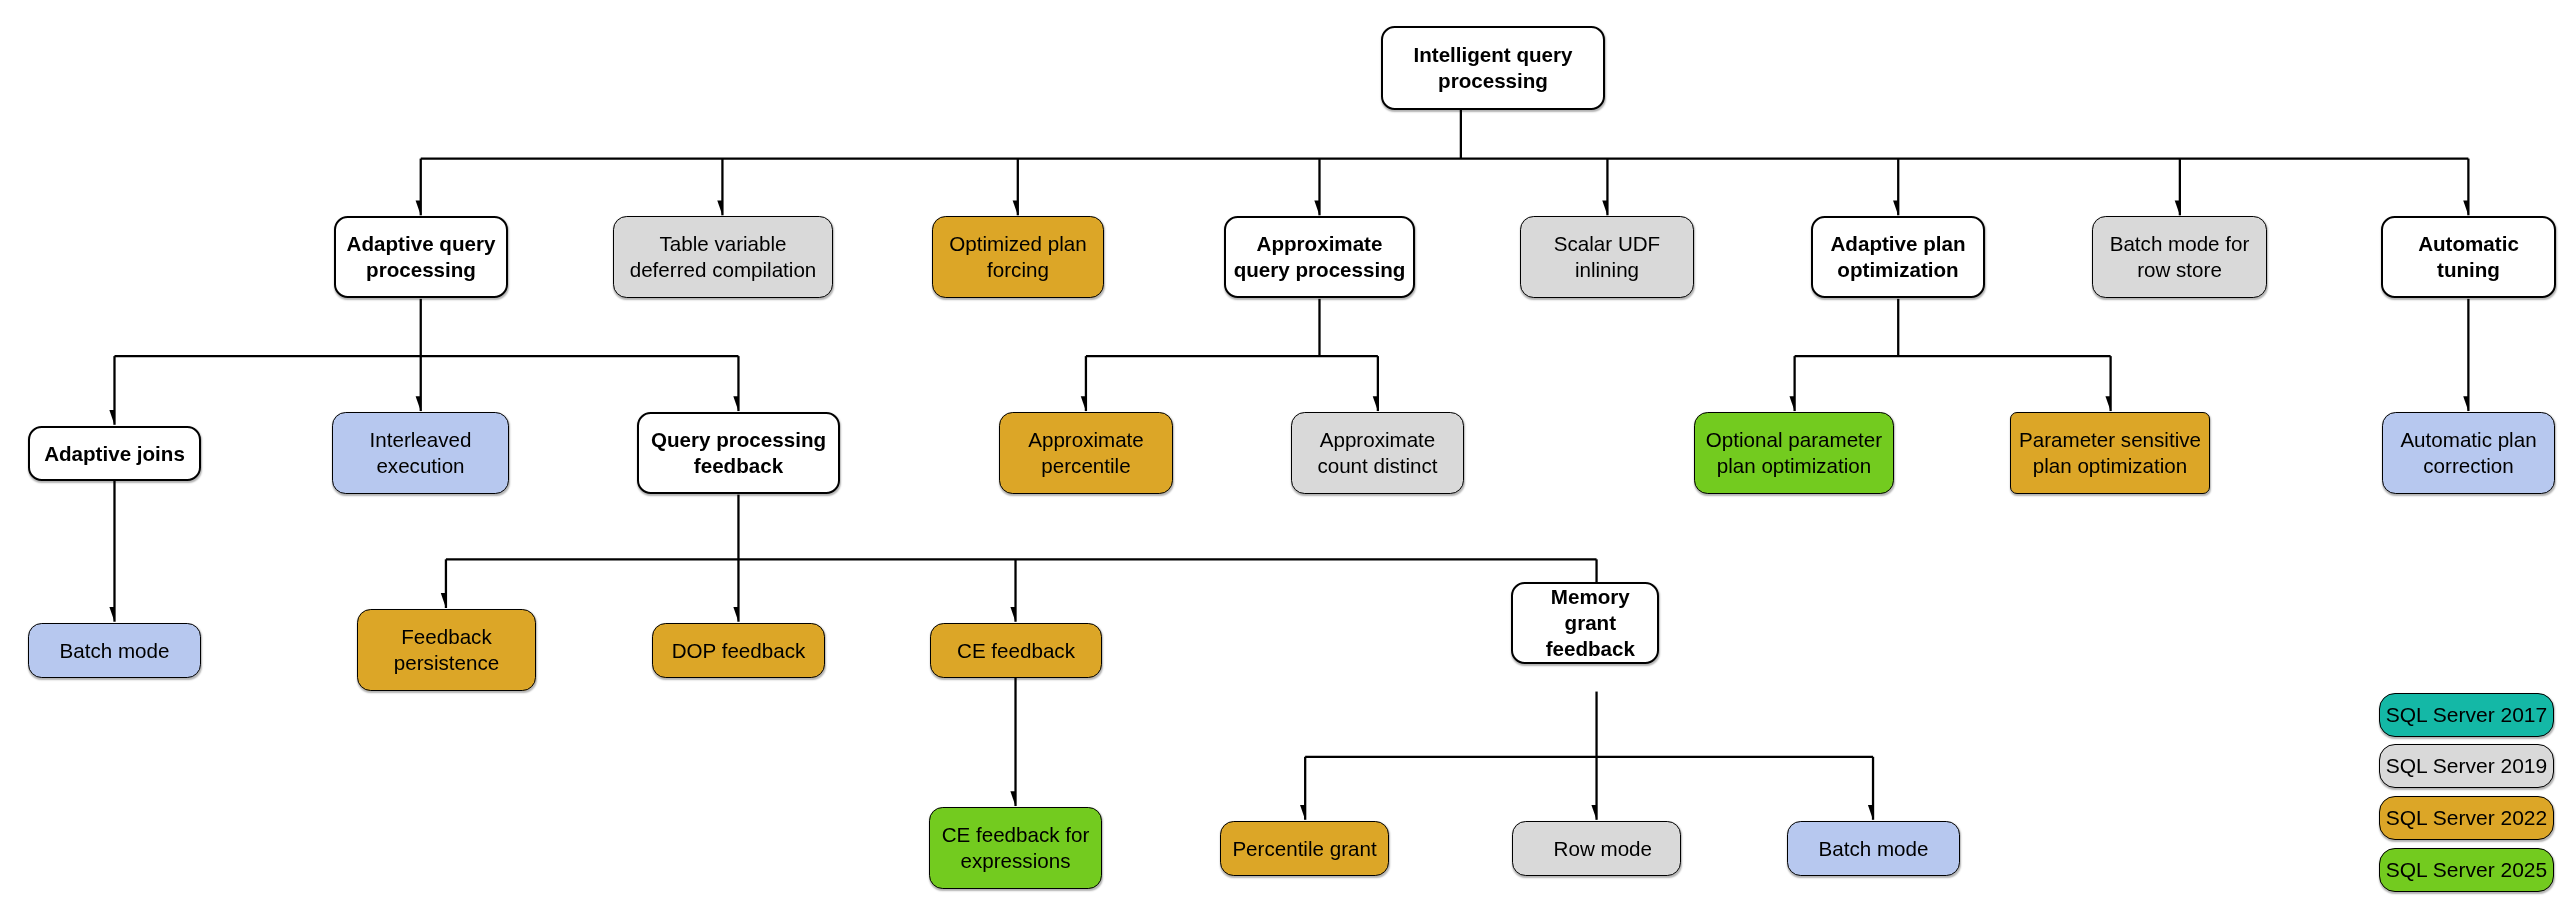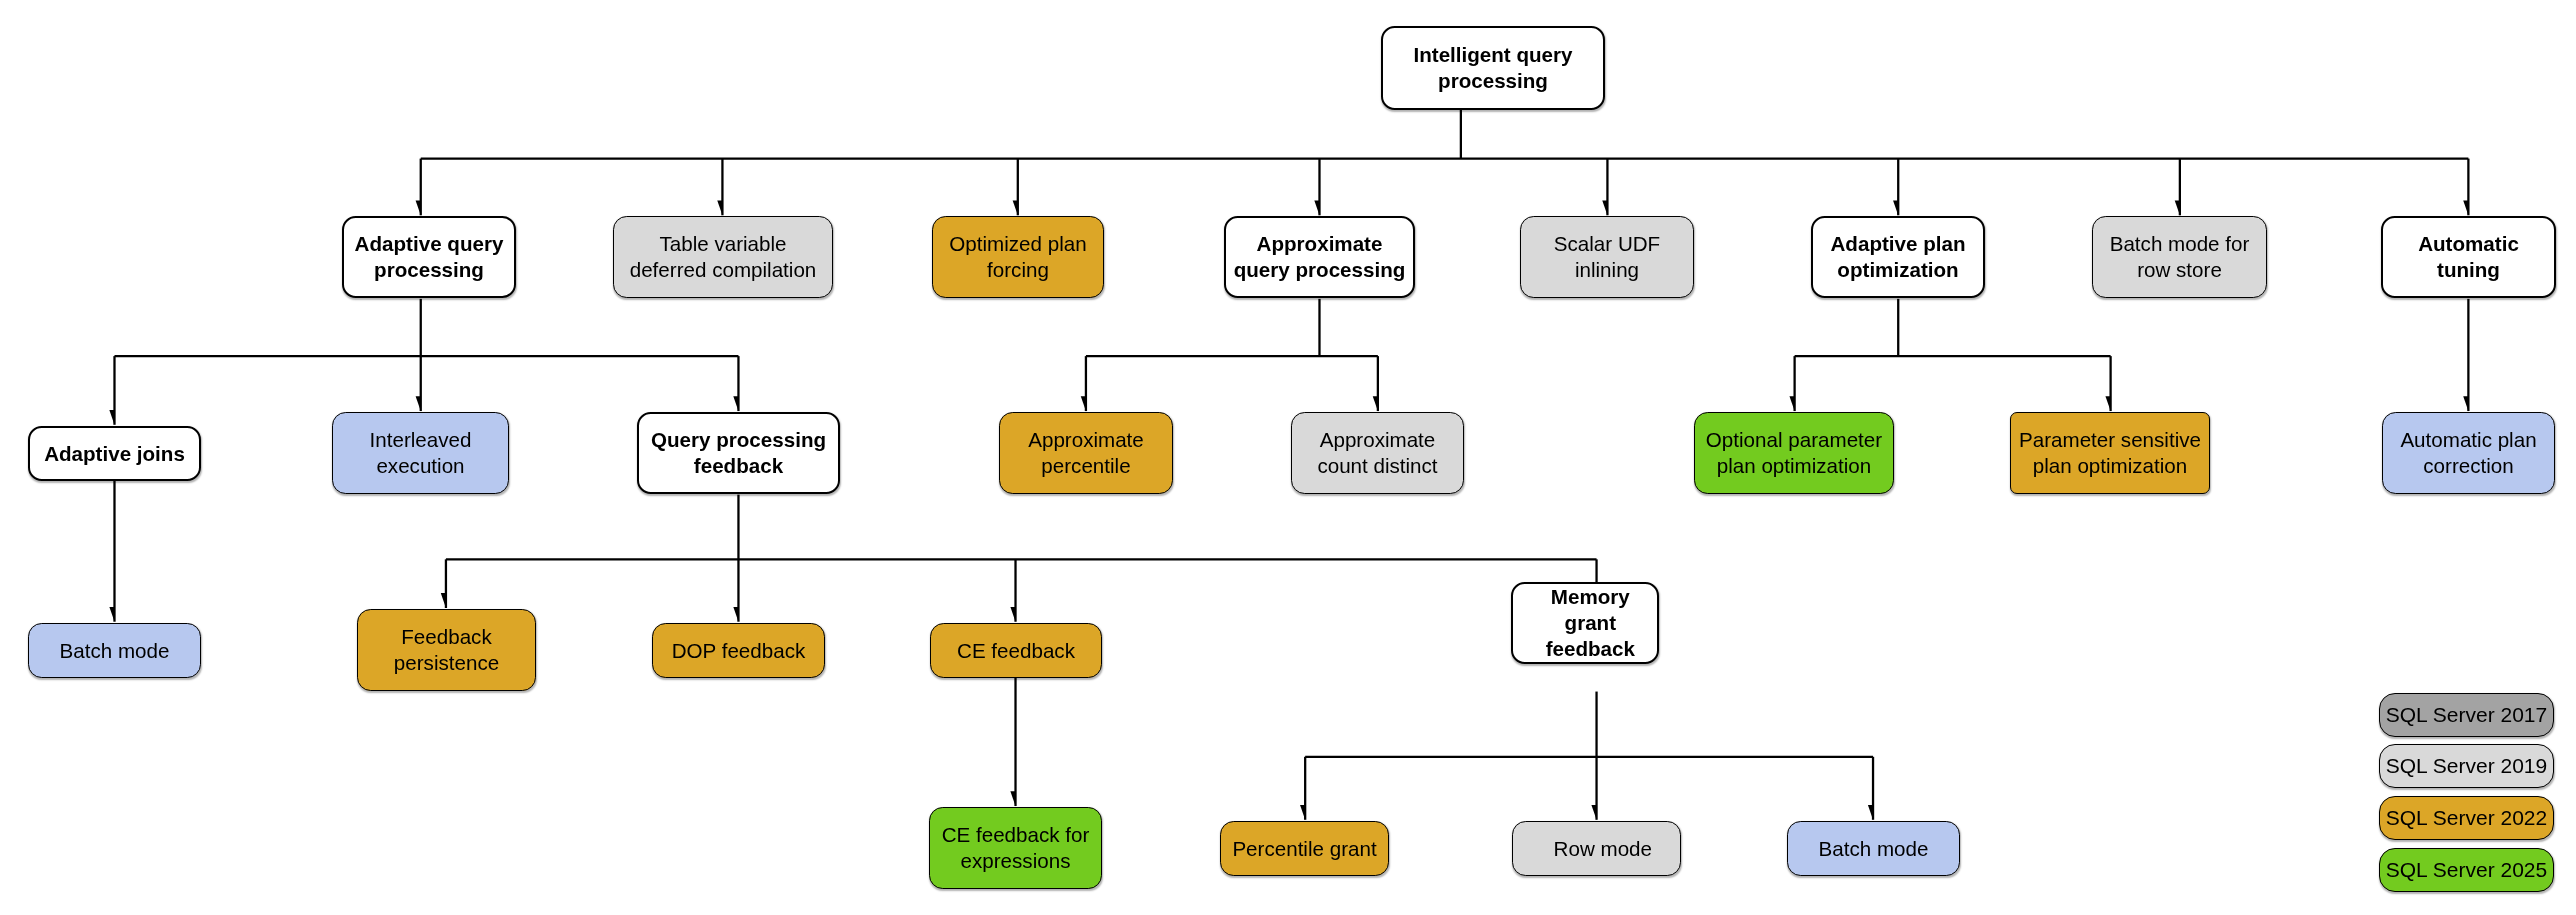--- a/index.html
+++ b/index.html
@@ -73,21 +73,21 @@
       <line x1="2280" y1="1322" x2="3272" y2="1322"></line>
       <line x1="2280" y1="1322" x2="2280" y2="1432" marker-end="url(#arr)"></line>
       <line x1="2789" y1="1322" x2="2789" y2="1432" marker-end="url(#arr)"></line>
       <line x1="3272" y1="1322" x2="3272" y2="1432" marker-end="url(#arr)"></line>
     </g>
   </svg>
 
   <div class="node bold" style="left:1349px;top:26px;width:224px;height:84px;margin-left:32px;">Intelligent query
 processing</div>
 
-  <div class="node bold" style="left:334px;top:216px;width:174px;height:82px;margin-left:8px;">Adaptive query
+  <div class="node bold" style="left:334px;top:216px;width:174px;height:82px;">Adaptive query
 processing</div>
   <div class="node" style="left: 613px; top: 216px; width: 220px; height: 82px; background: rgb(217, 217, 217);">Table variable
 deferred compilation</div>
   <div class="node" style="left: 932px; top: 216px; width: 172px; height: 82px; background: rgb(220, 166, 39);">Optimized plan
 forcing</div>
   <div class="node bold" style="left:1224px;top:216px;width:191px;height:82px;">Approximate
 query processing</div>
   <div class="node" style="left: 1520px; top: 216px; width: 174px; height: 82px; background: rgb(217, 217, 217);">Scalar UDF
 inlining</div>
   <div class="node bold" style="left:1811px;top:216px;width:174px;height:82px;">Adaptive plan
@@ -121,20 +121,20 @@
   <div class="node bold" style="left:1511px;top:582px;width:148px;height:82px;padding-left:14px;">Memory grant
 feedback</div>
 
   <div class="node" style="left: 929px; top: 807px; width: 173px; height: 82px; background: rgb(115, 203, 31);">CE feedback for
 expressions</div>
   <div class="node" style="left: 1220px; top: 821px; width: 169px; height: 55px; background: rgb(220, 166, 39);">Percentile grant</div>
   <div class="node" style="left: 1512px; top: 821px; width: 169px; height: 55px; background: rgb(217, 217, 217); padding-left: 16px;">Row mode</div>
   <div class="node" style="left: 1787px; top: 821px; width: 173px; height: 55px; background: rgb(183, 200, 239);">Batch mode</div>
 
   <div>
-    <div class="pill" style="left: 2379px; top: 693px; width: 175px; height: 44px; background: #a3a3a3;">SQL Server 2017</div>
+    <div class="pill" style="left: 2379px; top: 693px; width: 175px; height: 44px; background: #14b8a6;">SQL Server 2017</div>
     <div class="pill" style="left: 2379px; top: 744px; width: 175px; height: 44px; background: rgb(217, 217, 217);">SQL Server 2019</div>
     <div class="pill" style="left: 2379px; top: 796px; width: 175px; height: 44px; background: rgb(220, 166, 39);">SQL Server 2022</div>
     <div class="pill" style="left: 2379px; top: 848px; width: 175px; height: 44px; background: rgb(115, 203, 31);">SQL Server 2025</div>
   </div>
 
 </div>
 
 
 </body></html>

